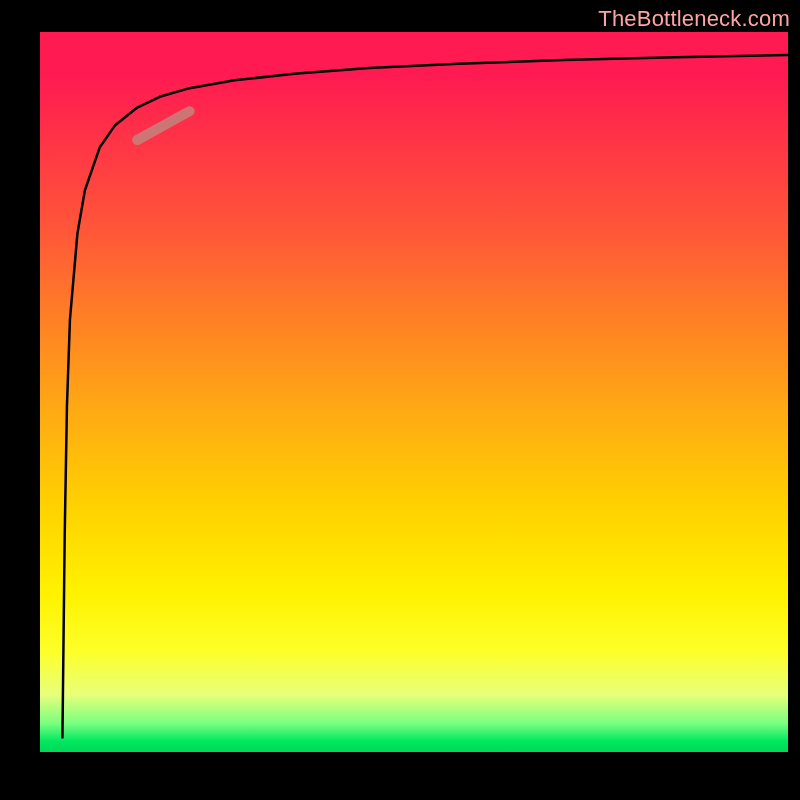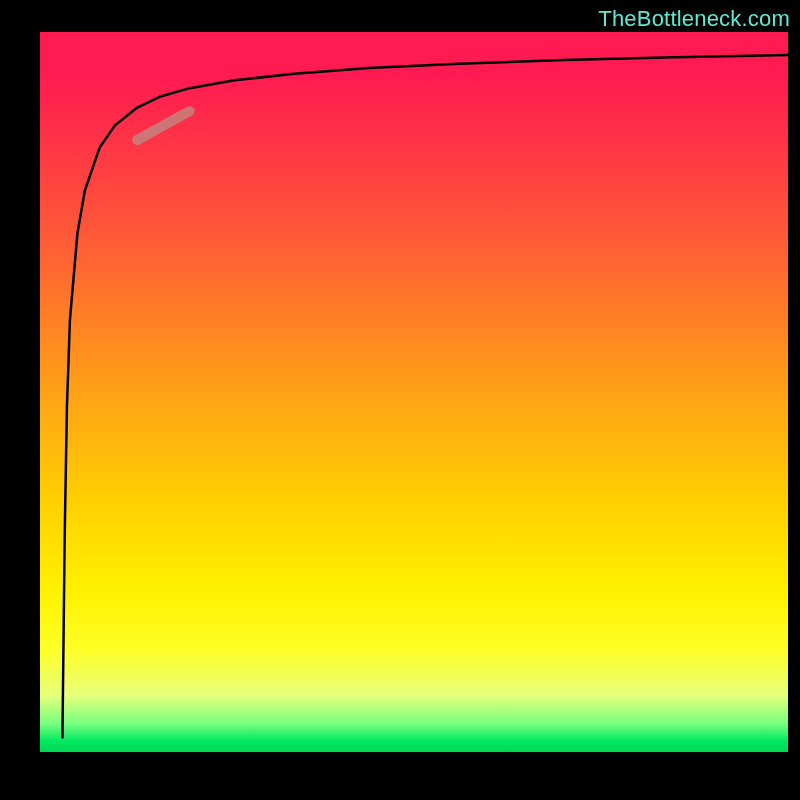--- a/index.html
+++ b/index.html
@@ -8,21 +8,21 @@
     height: 800px;
     background: #000;
     position: relative;
     font-family: Arial, Helvetica, sans-serif;
     overflow: hidden;
   }
   .watermark {
     position: absolute;
     top: 6px;
     right: 10px;
-    color: #5eead4;
+    color: #fca5a5;
     font-size: 22px;
     font-weight: 400;
     letter-spacing: 0.2px;
     z-index: 10;
   }
   .plot-area {
     position: absolute;
     left: 40px;
     top: 32px;
     width: 748px;

